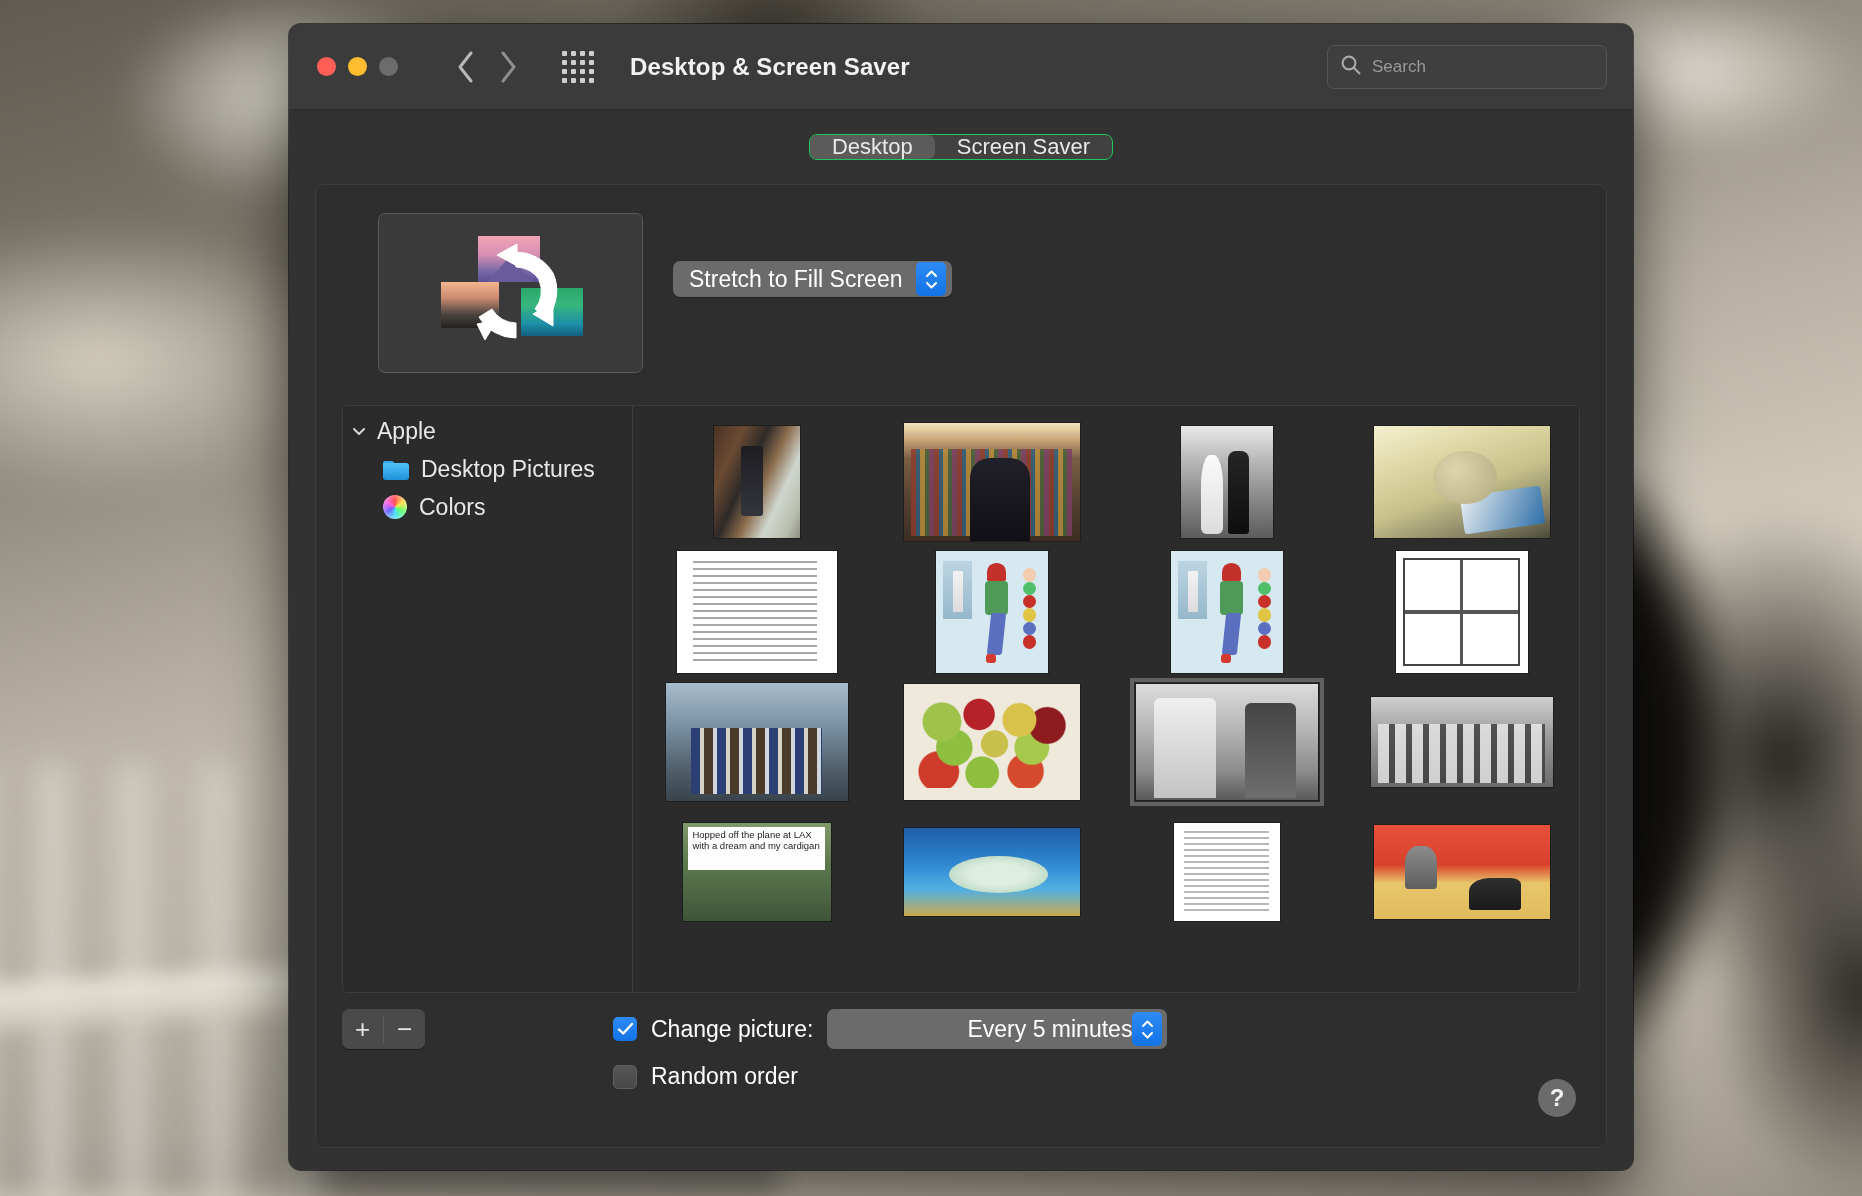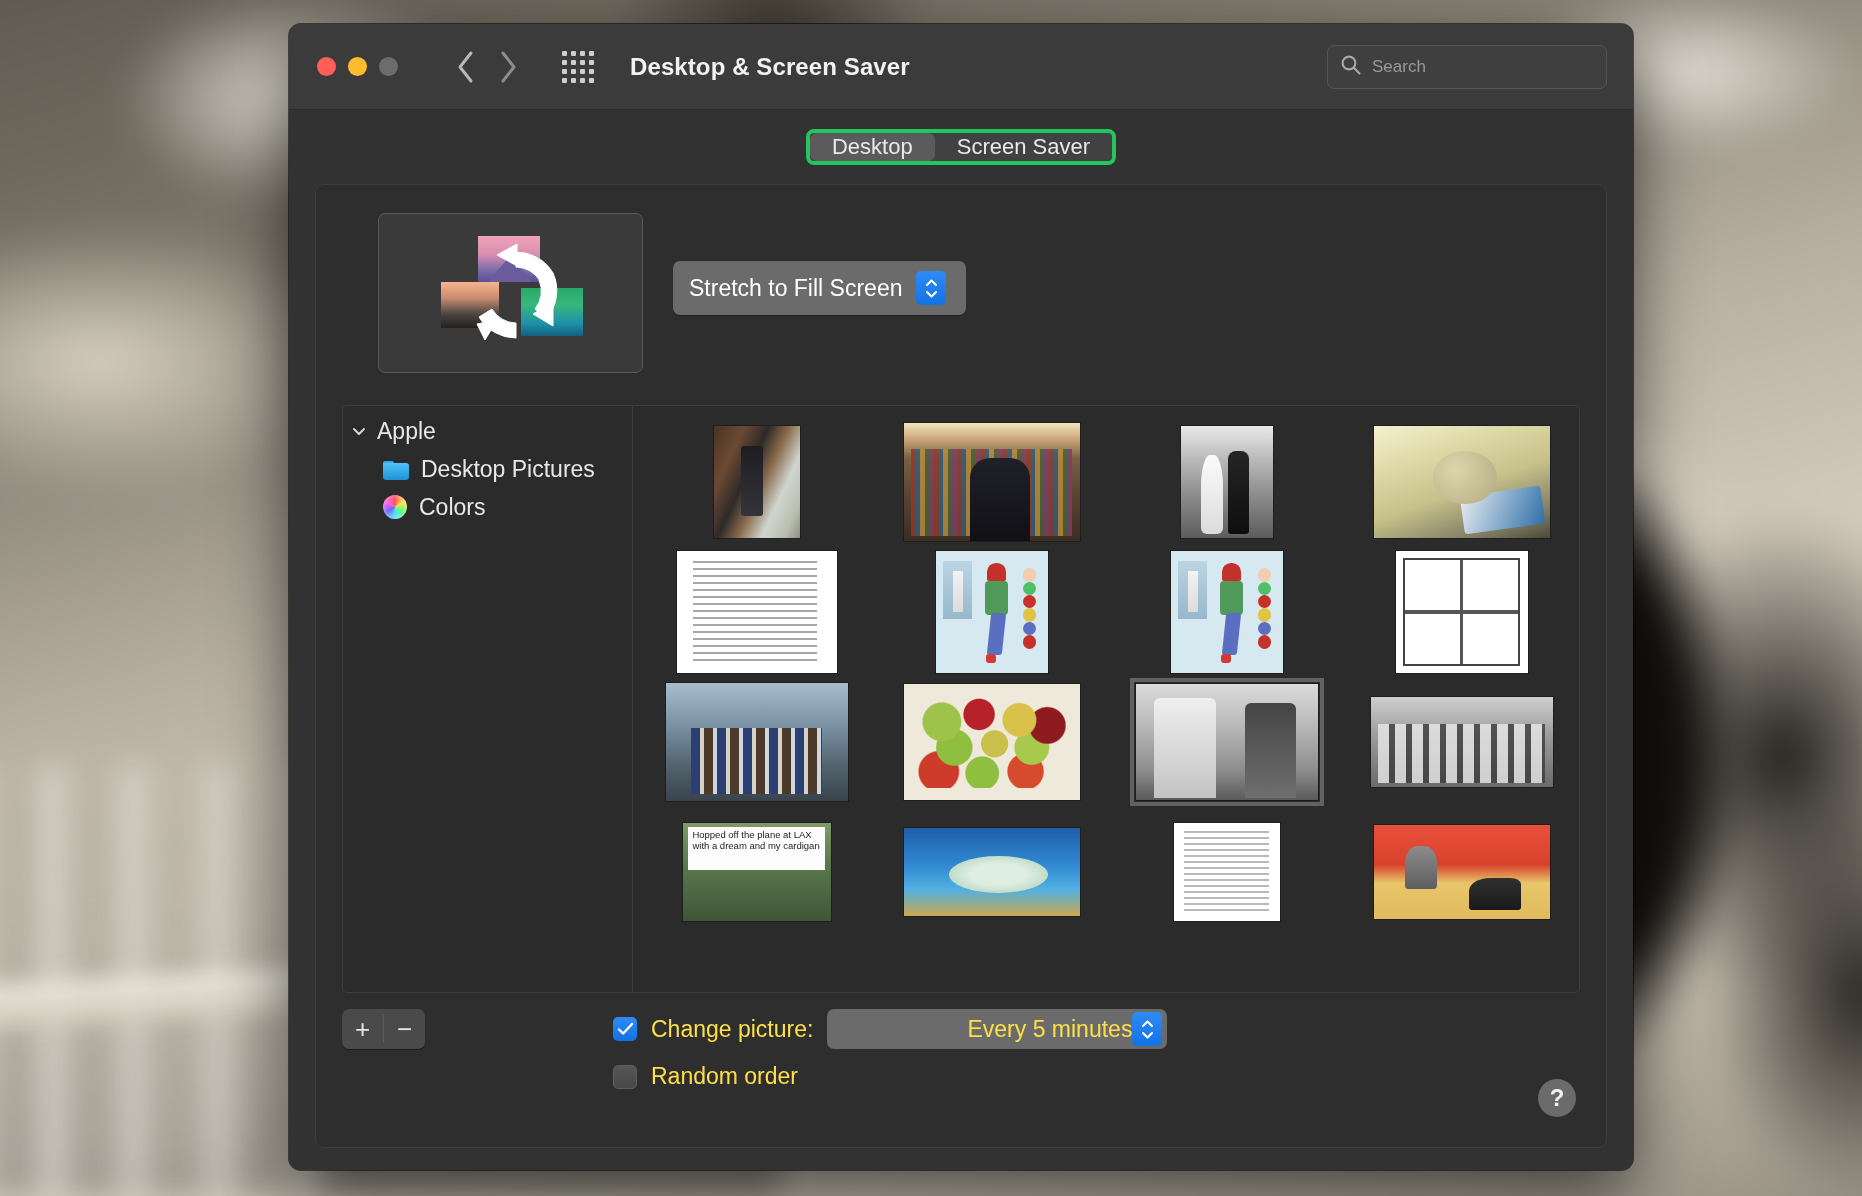--- a/index.html
+++ b/index.html
@@ -111,24 +111,24 @@
 
   
   .tabstrip {
     height: 74px; flex: 0 0 74px;
     display: flex; align-items: center; justify-content: center;
     background: #323232;
   }
   .tabs {
     display: flex;
     background: #414141;
-    border: 4px solid #22c55e;
+    border: 1px solid #22c55e;
     border-radius: 8px;
     overflow: hidden;
-    height: 36px;
+    height: 26px;
   }
   .tab {
     padding: 0 22px;
     display: flex; align-items: center;
     font-size: 22px; color: #e9e9e9;
     white-space: nowrap;
   }
   .tab.active { background: #5b5b5b; border-radius: 7px; }
 
   
@@ -161,25 +161,25 @@
   .rot-icon .ph1::after { content:""; position:absolute; left:10px; bottom:0; width:0;height:0;
     border-left:22px solid transparent; border-right:22px solid transparent; border-bottom:26px solid #6a5b9c; }
   .rot-icon .ph2 { left: 4px; top: 48px; width: 58px; height: 46px;
     background: linear-gradient(180deg,#f6b58e 0%, #c98b70 35%, #4b4540 70%, #23211f 100%); }
   .rot-icon .ph3 { left: 84px; top: 54px; width: 62px; height: 48px;
     background: linear-gradient(180deg,#29a86a 0%, #37b77c 35%, #1d8fa8 75%, #14607f 100%); }
   .rot-icon svg { position: absolute; left: 20px; top: 6px; }
 
   .pulldown {
     margin-top: 48px;
-    height: 54px;
+    height: 36px;
     background: #6b6b6b;
     border-radius: 7px;
     display: inline-flex; align-items: center;
-    padding: 0 20px 0 16px;
+    padding: 0 6px 0 16px;
     gap: 14px;
     box-shadow: 0 1px 0 rgba(0,0,0,.35);
   }
   .pulldown .label { font-size: 23px; color: #ffffff; white-space: nowrap; }
   .stepper {
     width: 30px; height: 34px; border-radius: 5px;
     background: linear-gradient(180deg,#2e8bf5,#1273e6);
     display: flex; flex-direction: column; align-items: center; justify-content: center; gap: 3px;
   }
 
@@ -339,21 +339,21 @@
   .pm-btn { width: 41px; display: flex; align-items: center; justify-content: center;
             font-size: 26px; color: #e3e3e3; }
   .pm-sep { width: 1px; background: #5d5d5d; margin: 6px 0; }
 
   .footer-right { margin-left: 188px; display: flex; flex-direction: column; gap: 14px; }
   .frow { display: flex; align-items: center; gap: 14px; }
   .cbox { width: 24px; height: 24px; border-radius: 5px; flex: 0 0 24px;
           display: flex; align-items: center; justify-content: center; }
   .cbox.on { background: linear-gradient(180deg,#2e8bf5,#1273e6); }
   .cbox.off { background: linear-gradient(180deg,#565656,#484848); border: 1px solid #5e5e5e; }
-  .flabel { font-size: 23px; color: #fde047; white-space: nowrap; }
+  .flabel { font-size: 23px; color: #ffffff; white-space: nowrap; }
   .interval-pd {
     width: 340px; height: 40px; background: #6b6b6b; border-radius: 7px;
     display: flex; align-items: center; justify-content: flex-end;
     padding: 0 5px 0 14px;
   }
   .help-btn {
     position: absolute; right: 4px; bottom: 8px;
     width: 38px; height: 38px; border-radius: 50%;
     background: #6b6b6b; color: #f2f2f2;
     display: flex; align-items: center; justify-content: center;

